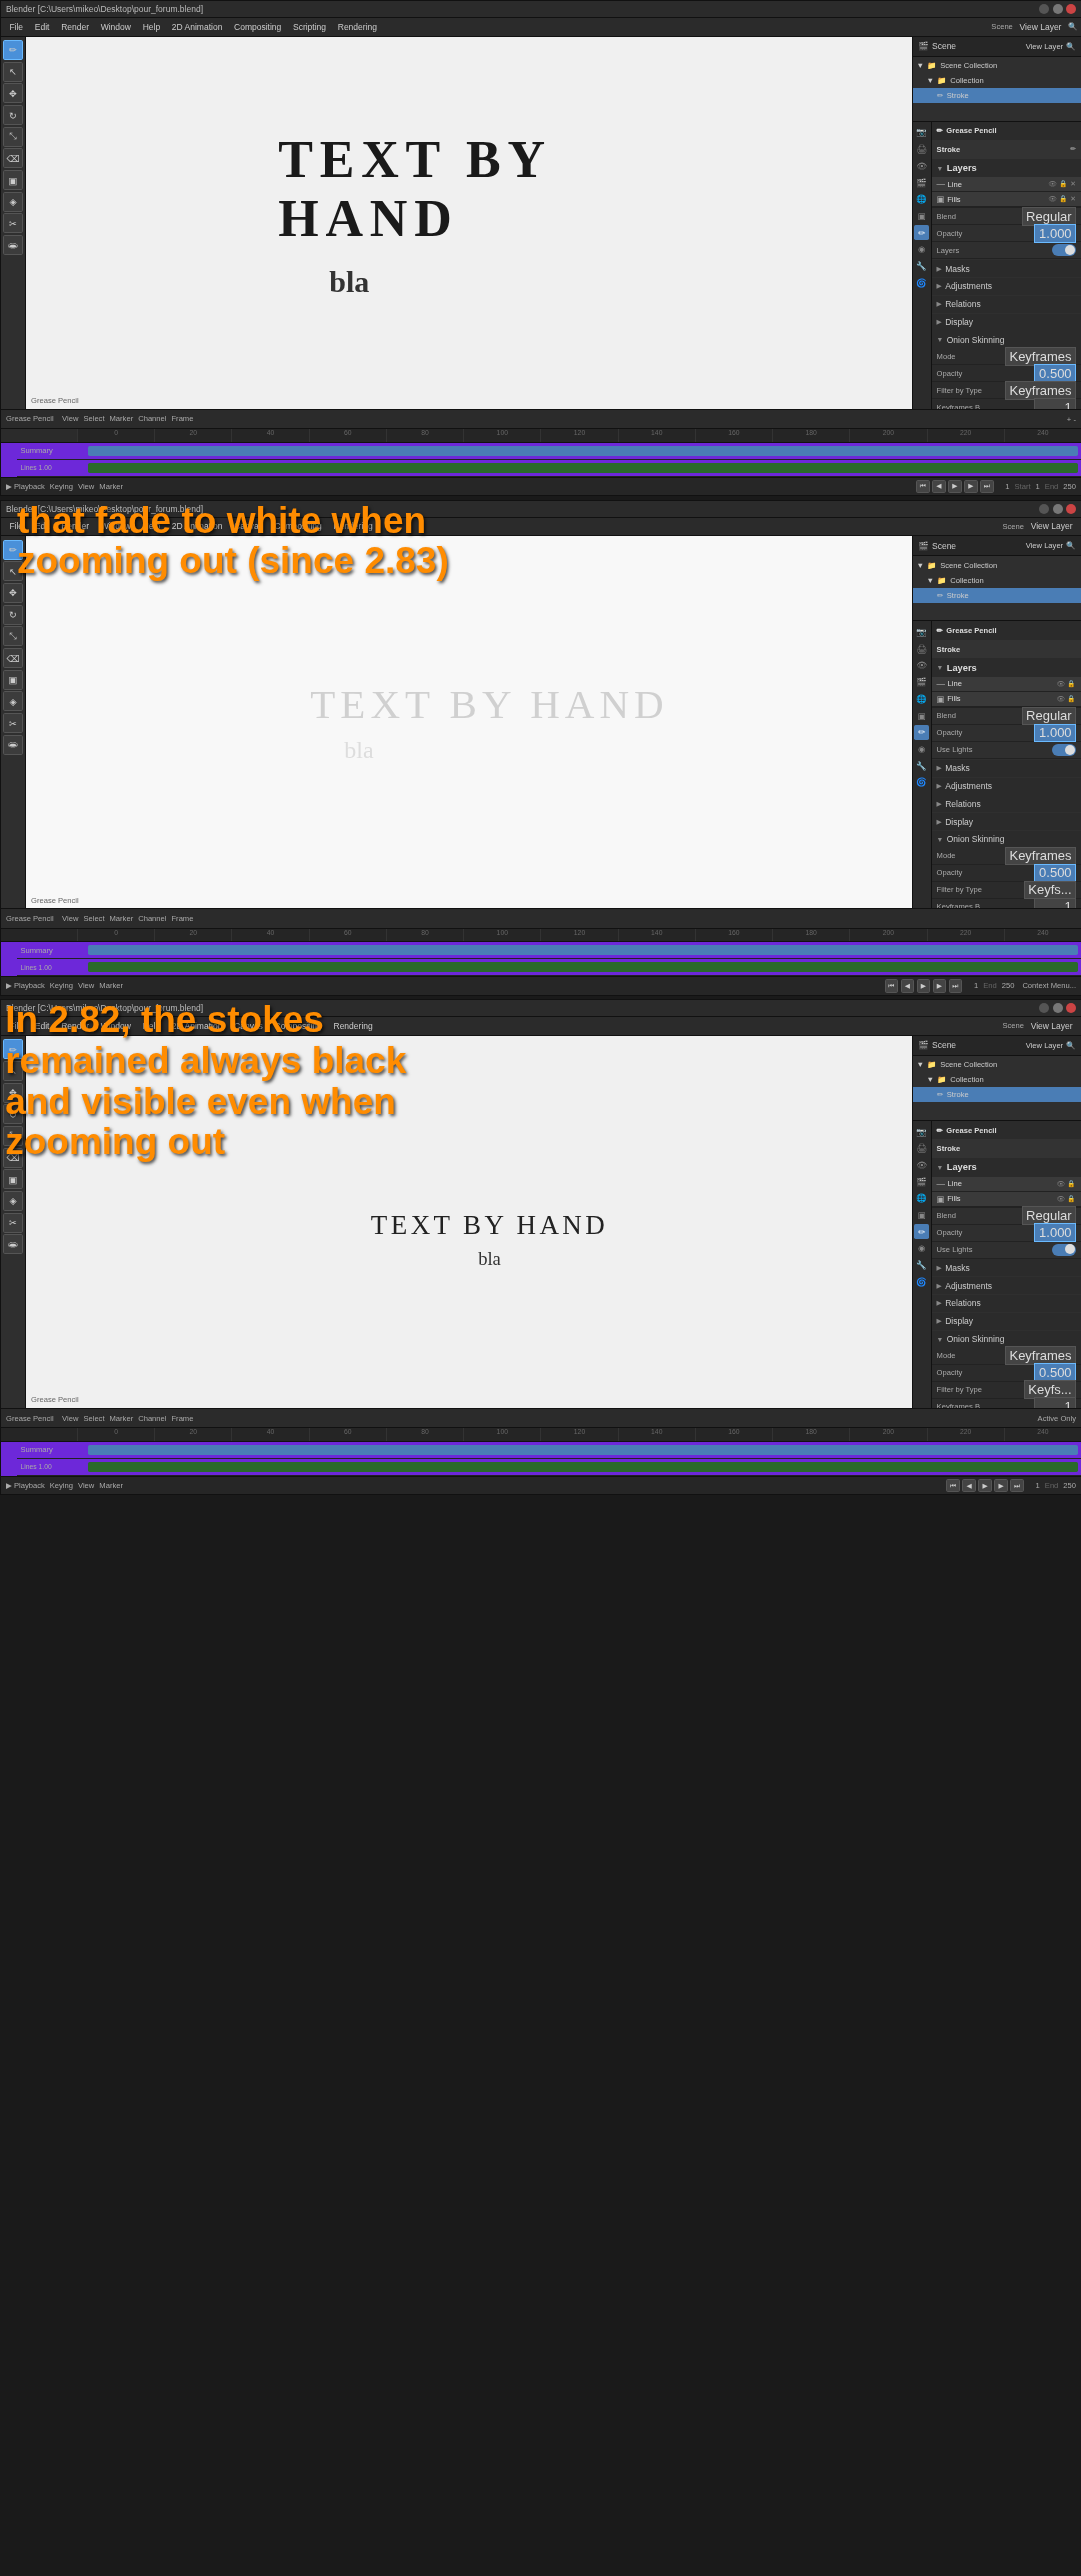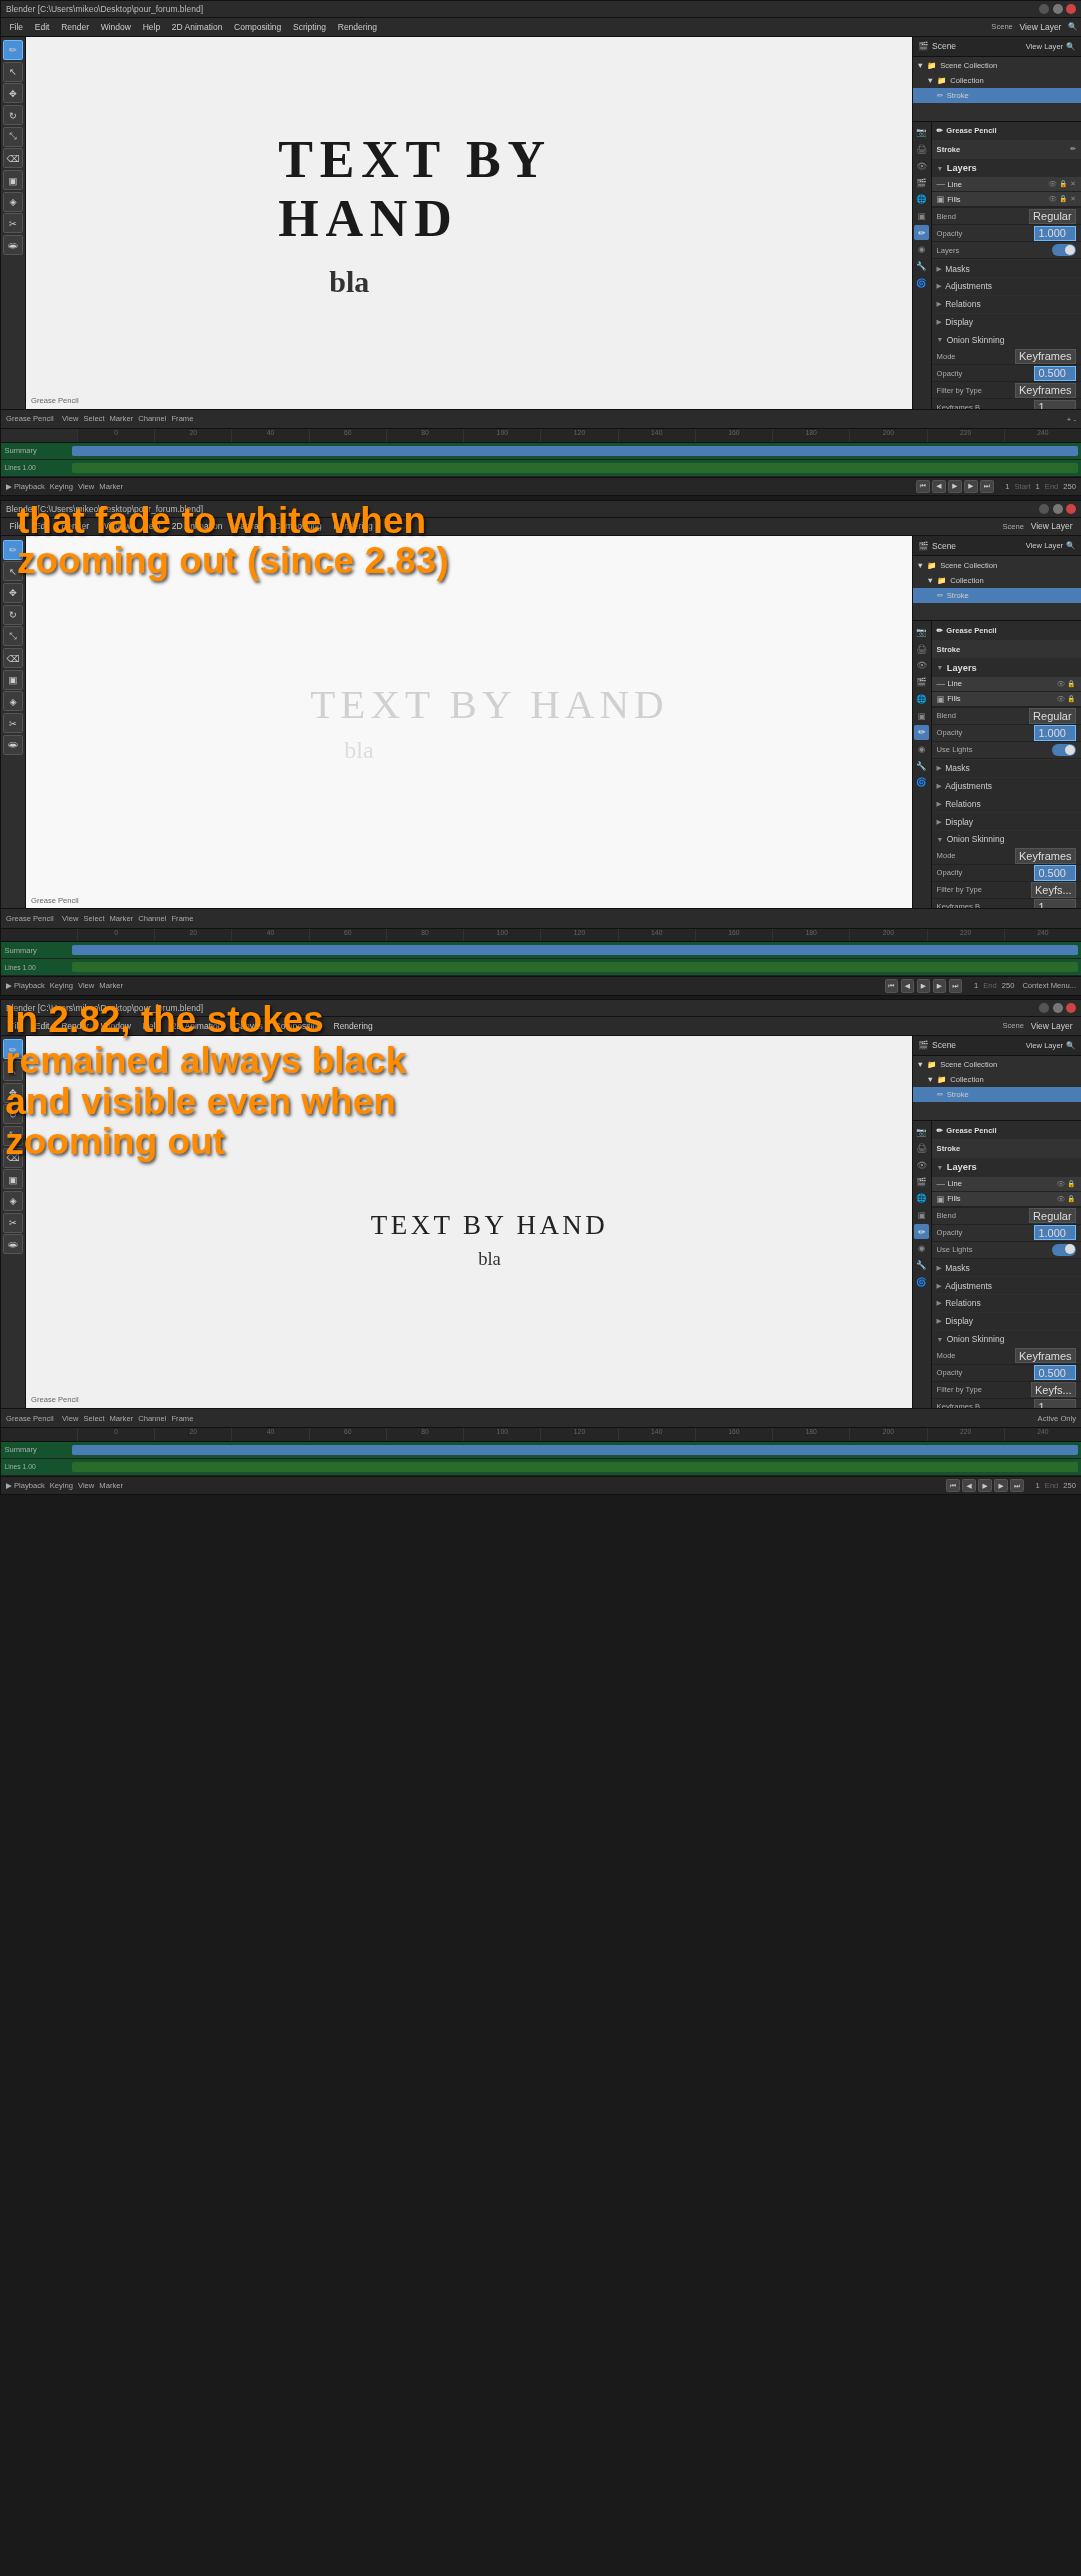--- a/index.html
+++ b/index.html
@@ -183,24 +183,24 @@
     .rp-label {
       color: #aaa;
       font-size: 7.6px;
       flex: 1;
     }
     .rp-value {
       background: #444;
       border: 0.8px solid #555;
       border-radius: 0;
       color: #ddd;
-      font-size: 11px;
+      font-size: 13px;
       padding: 0.8px 3.4px;
       min-width: 42px;
-      text-align: left;
+      text-align: right;
     }
     .rp-value.highlight {
       background: #4a7db5;
       border-color: #6abaff;
     }
     .chevron { font-size: 6.8px; color: #888; }
     .rp-toggle {
       width: 24px; height: 12px;
       background: #555;
       border-radius: 6px;
@@ -254,21 +254,22 @@
     }
     .timeline-ruler {
       height: 13.5px;
       background: #252525;
       position: relative;
       overflow: hidden;
       border-bottom: 0.8px solid #111;
     }
     .timeline-tracks {
       flex: 1;
-      background: #14532d;
+      background: #6d28d9;
+      padding-left: 16px;
     }
     .timeline-track {
       height: 17px;
       display: flex;
       align-items: center;
       padding: 0 3.4px;
       border-bottom: 0.8px solid #222;
     }
     .track-label {
       width: 68px;

